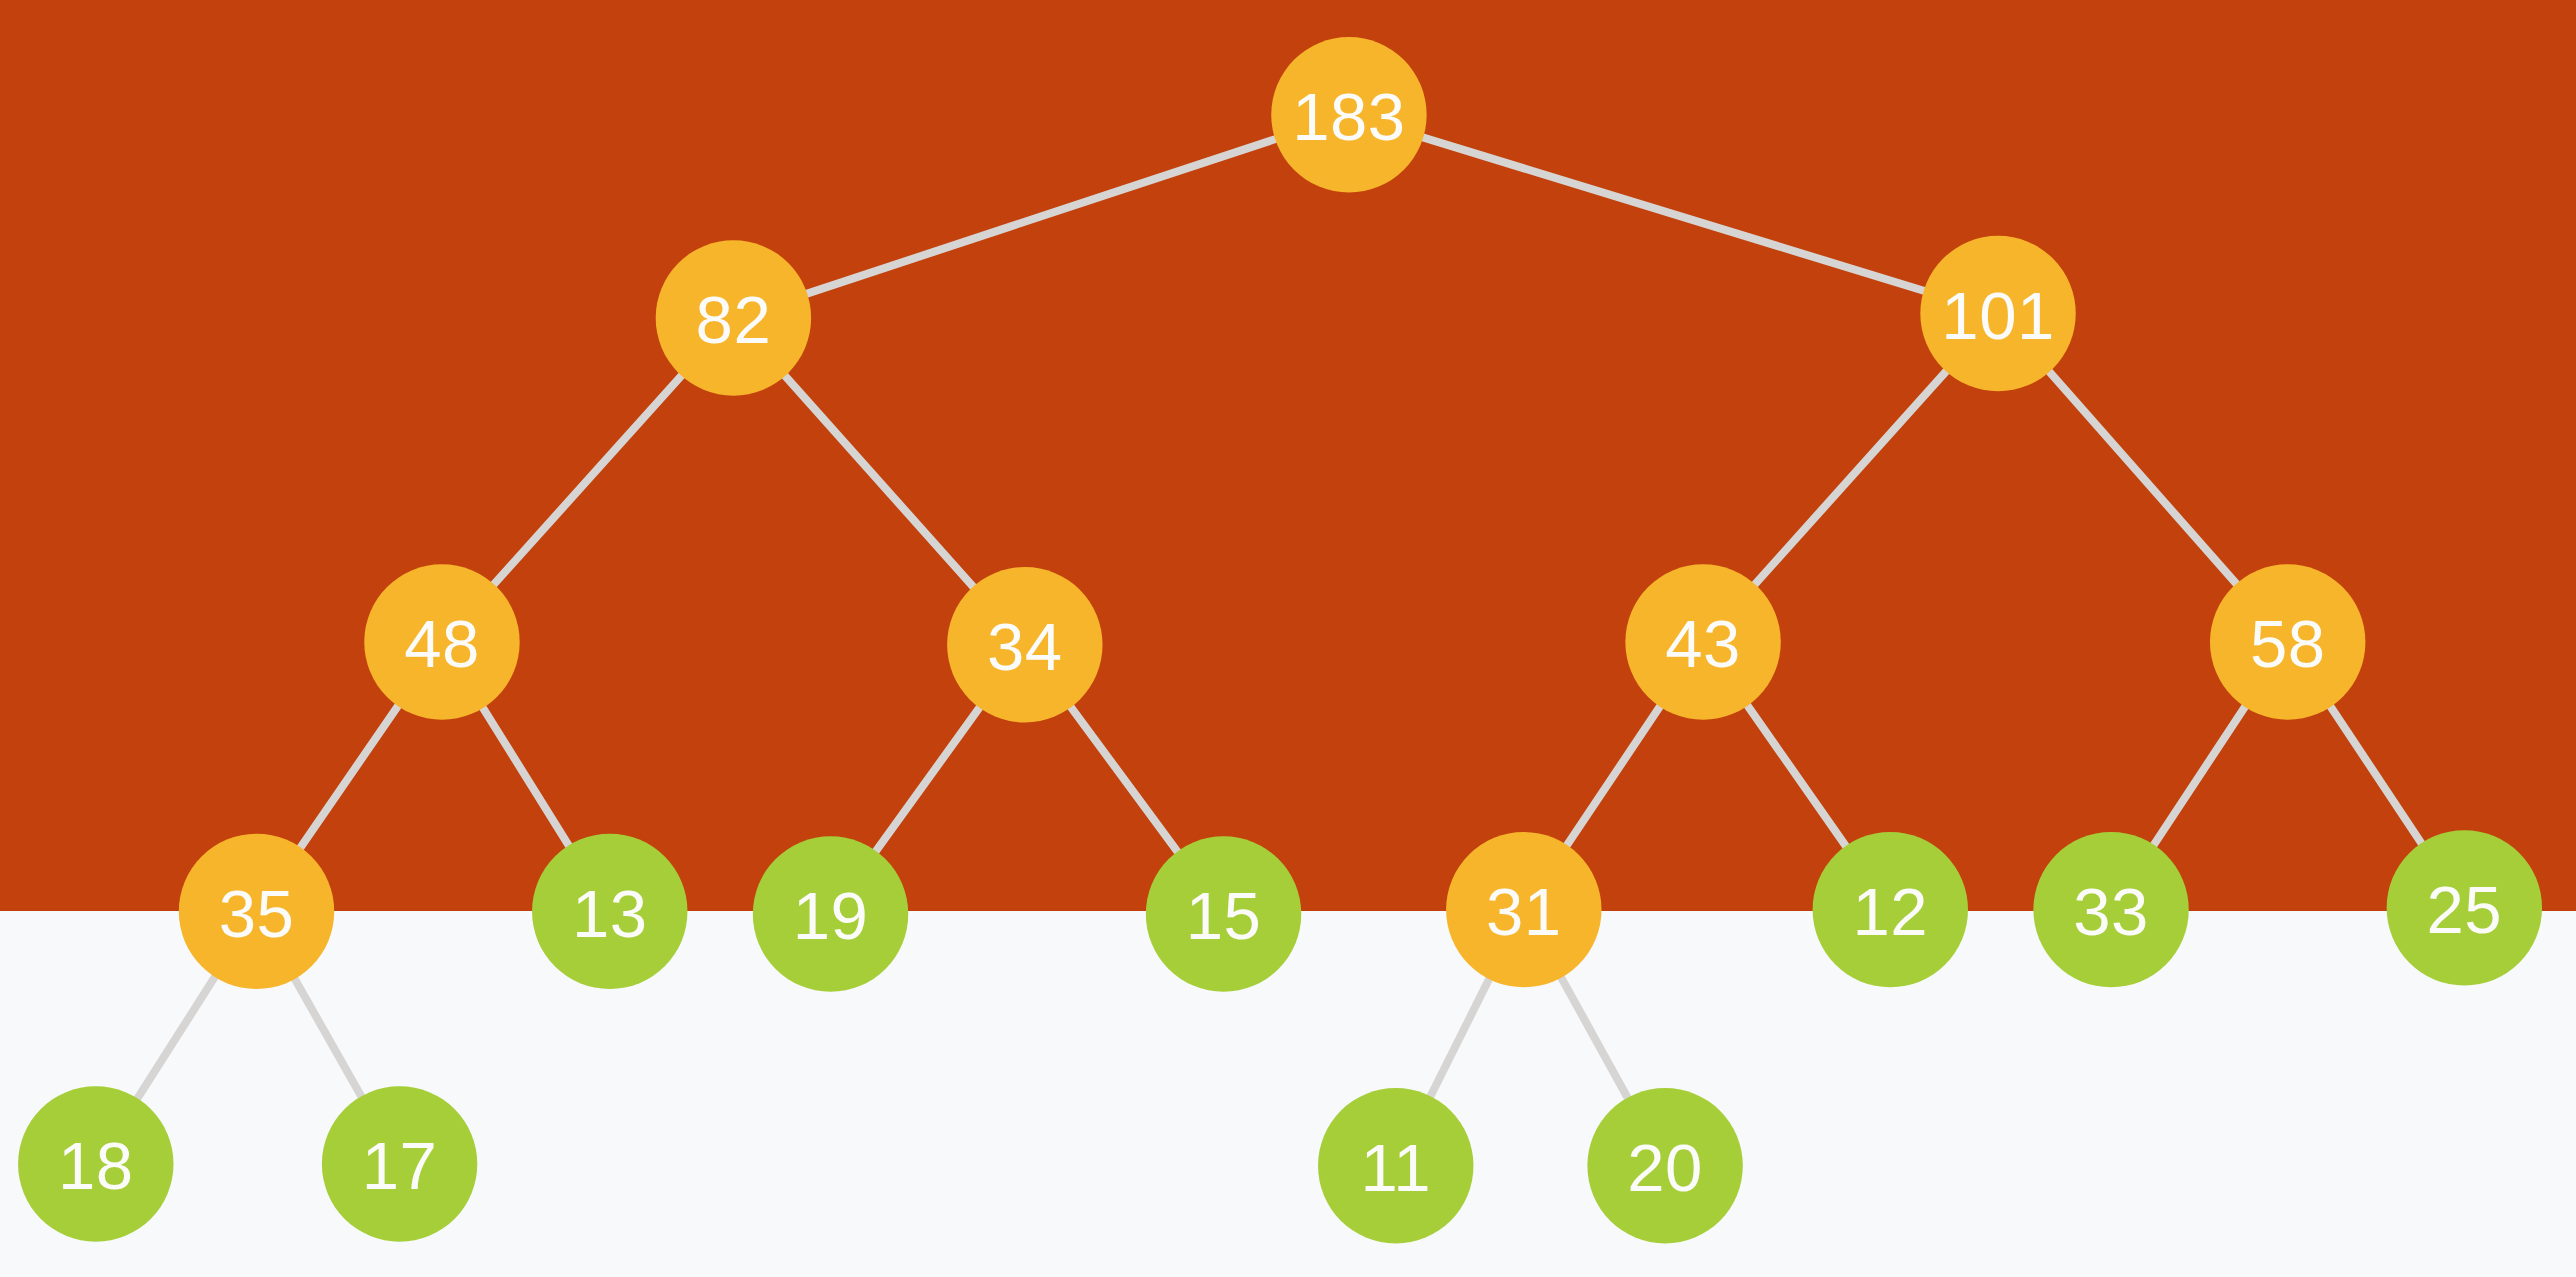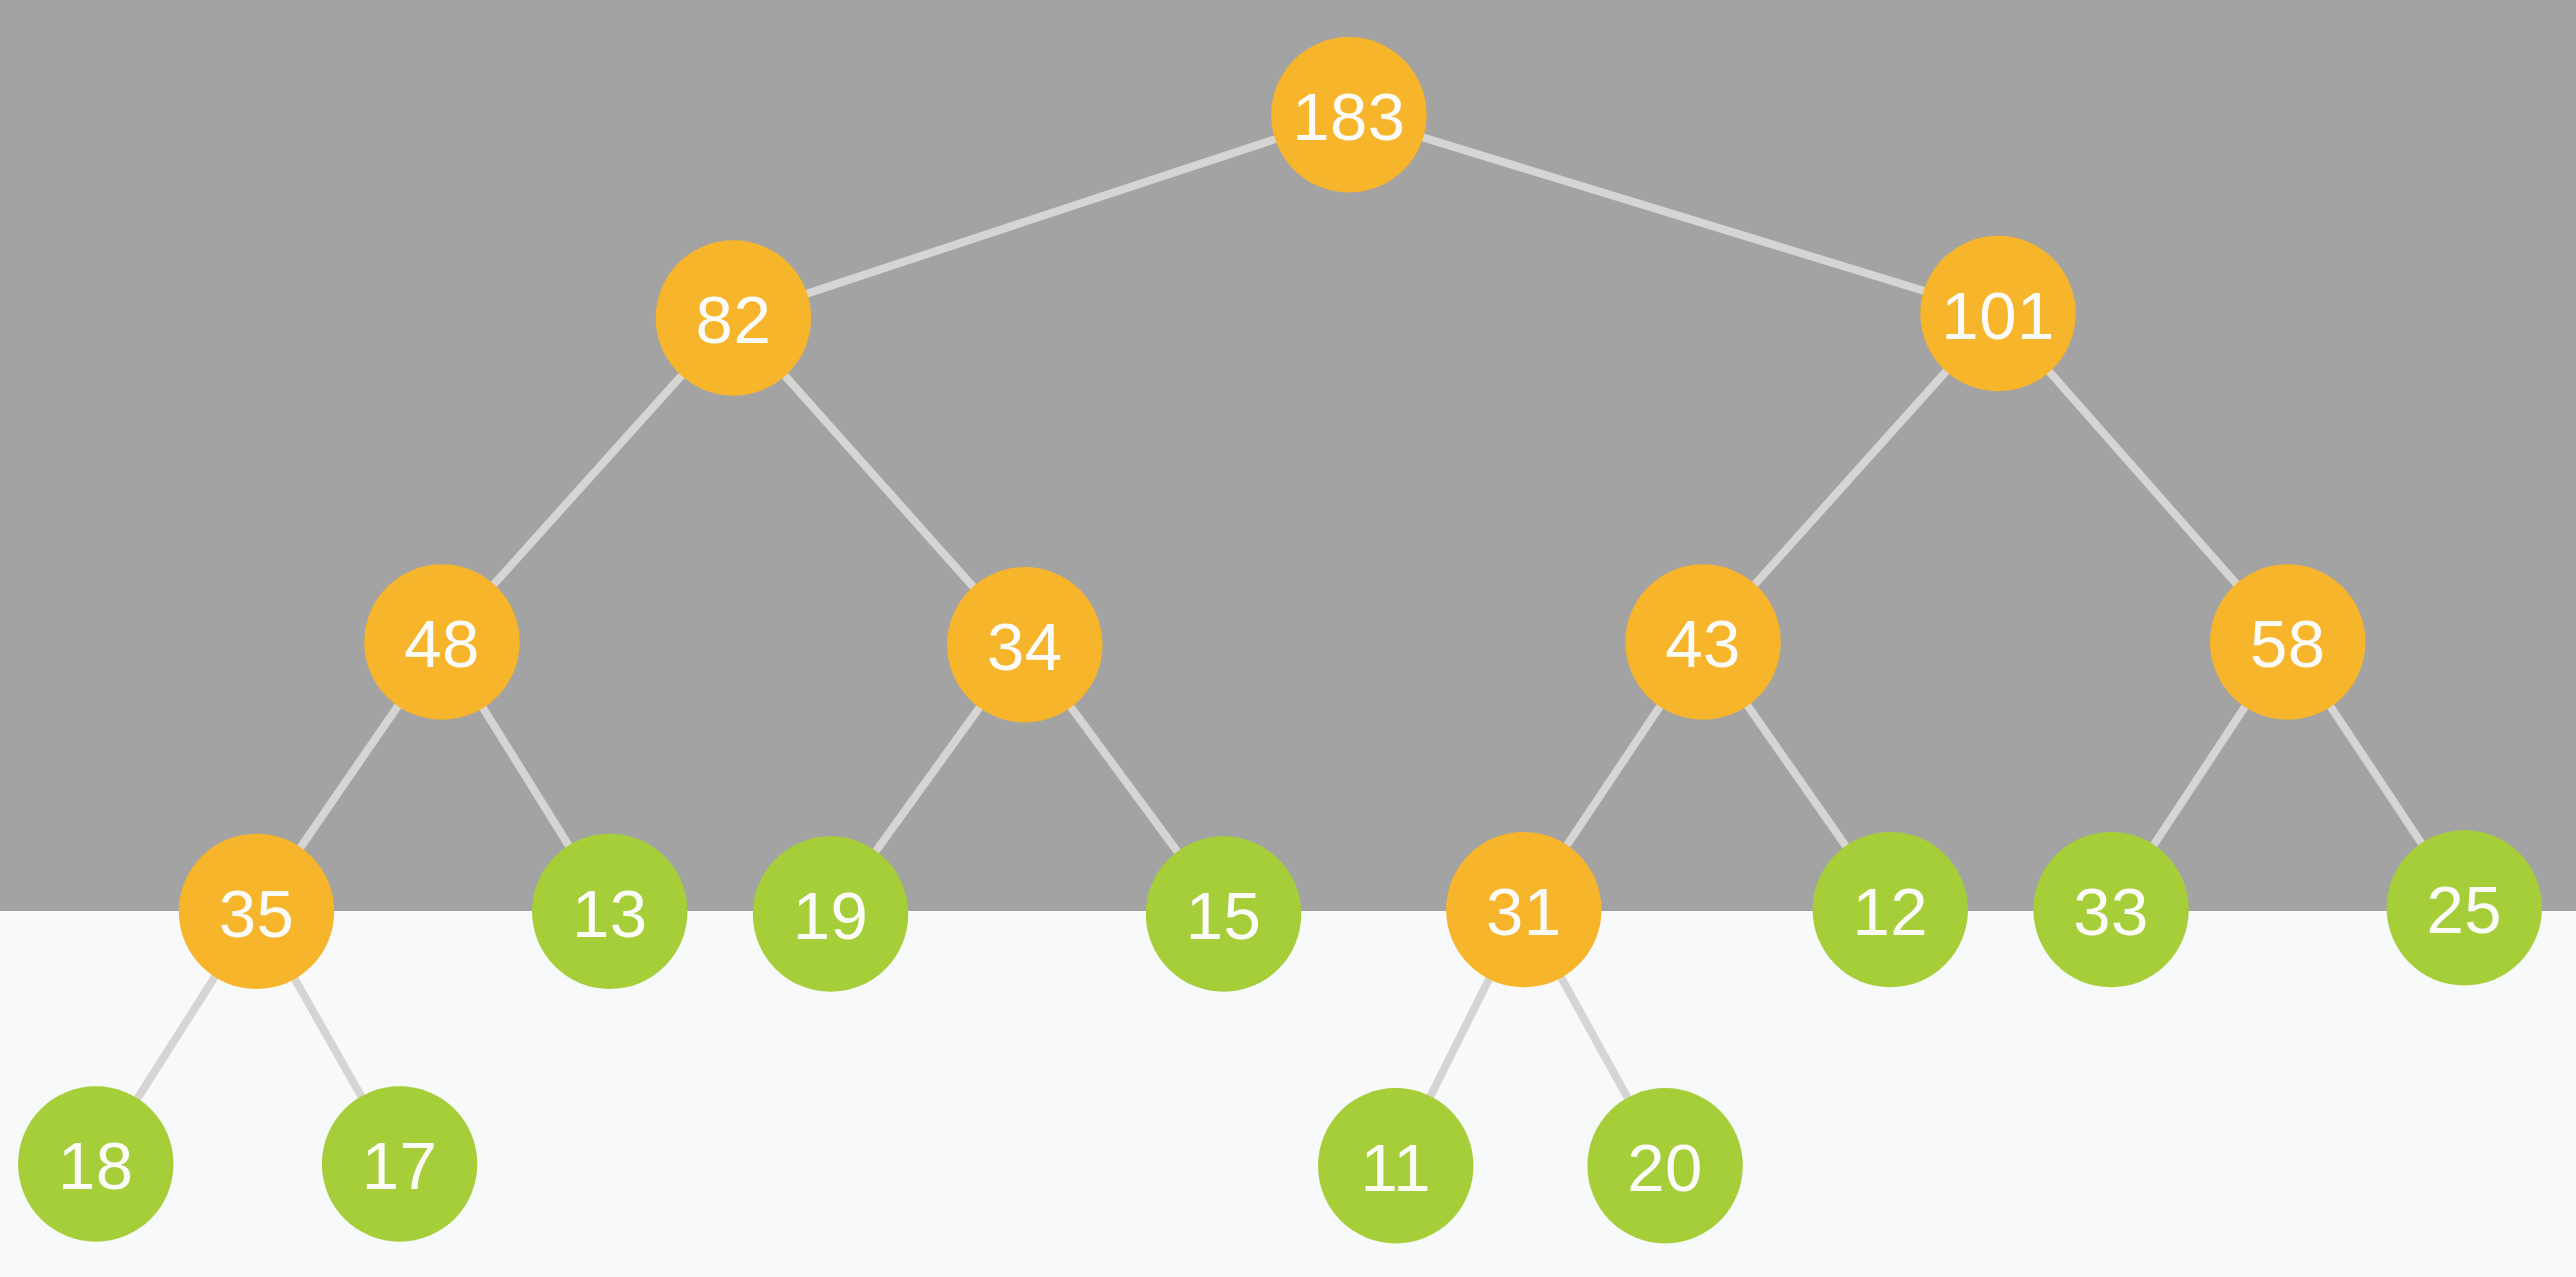--- a/index.html
+++ b/index.html
@@ -11,21 +11,21 @@
   body {
     width: 2576px;
     height: 1277px;
     overflow: hidden;
     font-family: "Liberation Sans", sans-serif;
   }
   #tree-canvas {
     position: relative;
     width: 2576px;
     height: 911px;
-    background: #a3a3a3;
+    background: #c2410c;
   }
   svg#tree-svg {
     position: absolute;
     top: 0;
     left: 0;
     width: 2576px;
     height: 1277px;
     display: block;
   }
   .edge-line {

